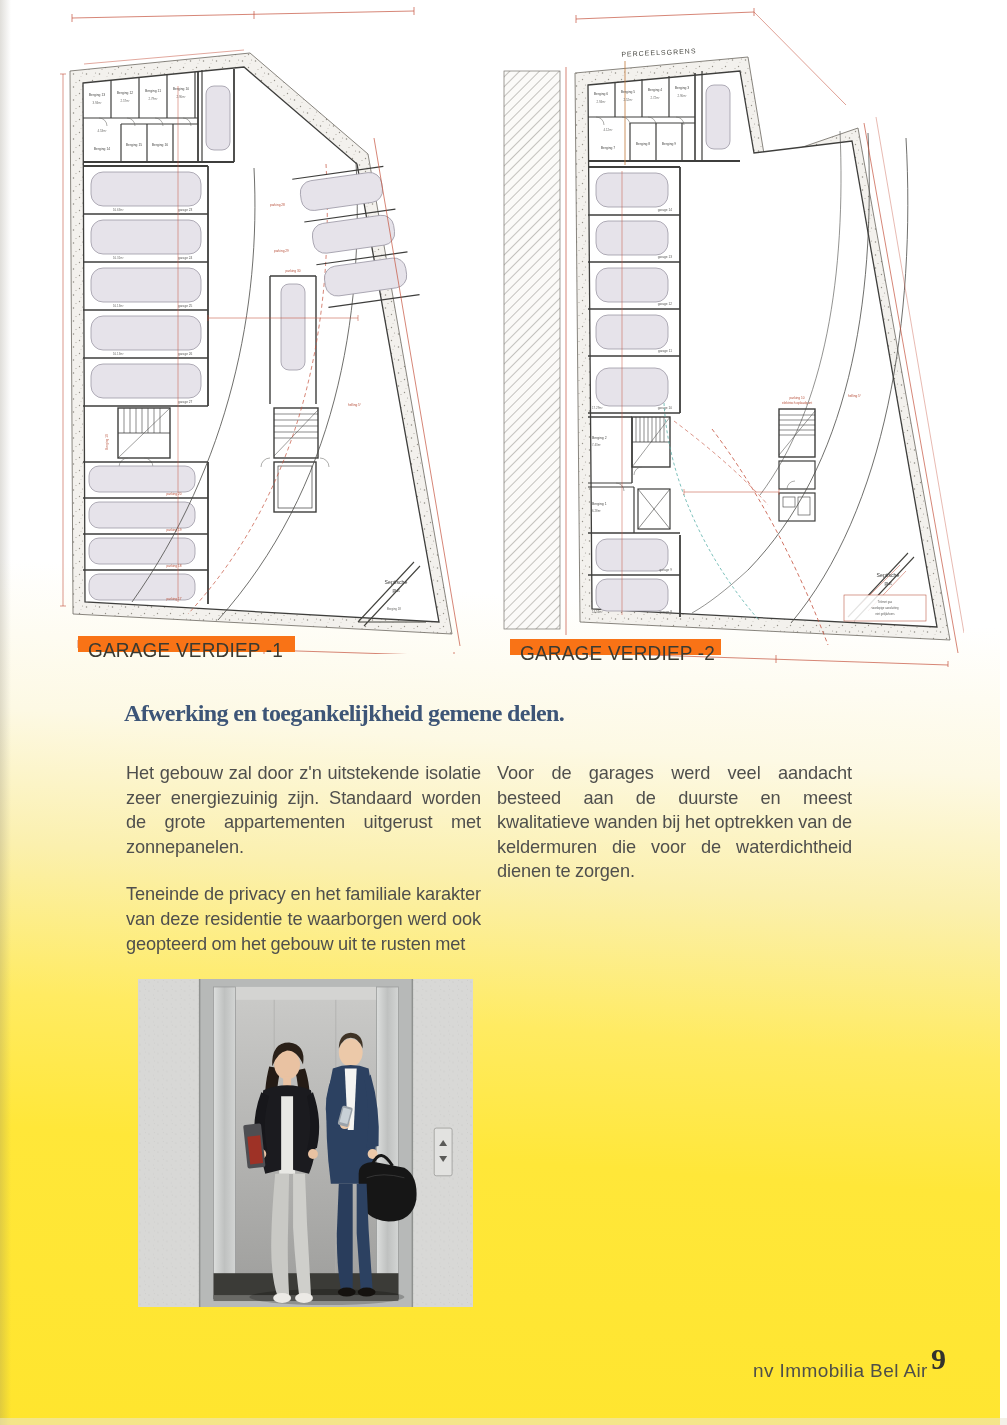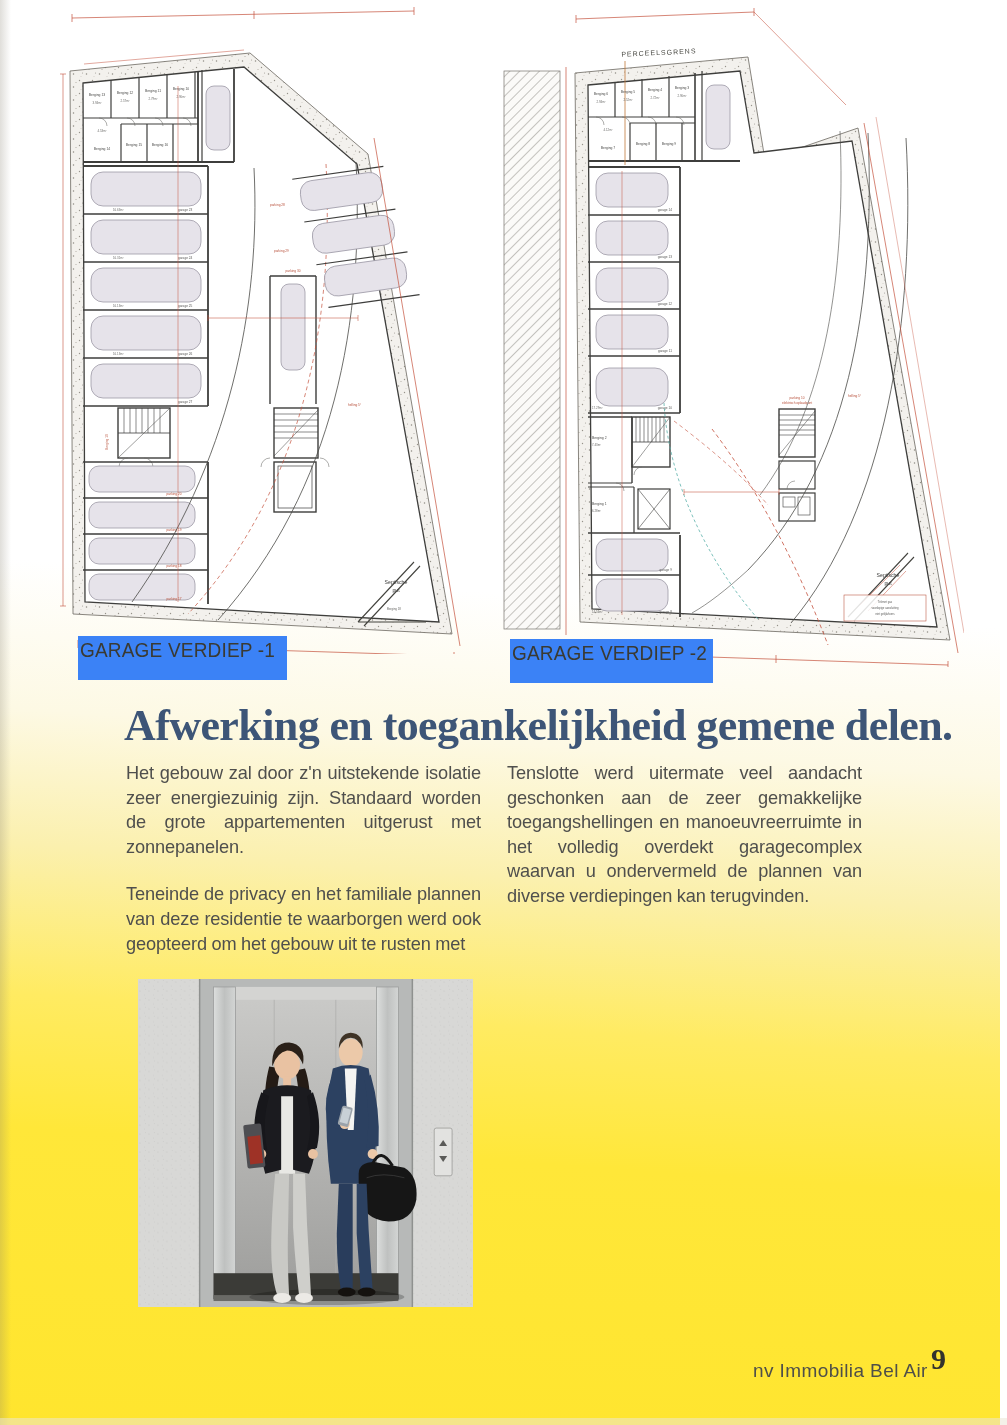--- a/index.html
+++ b/index.html
@@ -17,32 +17,32 @@
   .scan-edge-left{position:absolute;left:0;top:0;bottom:0;width:11px;
     background:linear-gradient(90deg,rgba(130,124,108,0.25),rgba(130,124,108,0));pointer-events:none;}
   .scan-edge-right{position:absolute;right:0;top:0;bottom:0;width:7px;background:#ffffff;pointer-events:none;}
   .scan-edge-bottom{position:absolute;left:0;right:0;bottom:0;height:7px;background:rgba(235,230,214,0.55);pointer-events:none;}
 
   .plan{position:absolute;margin:0;}
   .plan1{left:58px;top:6px;width:408px;height:648px;}
   .plan2{left:496px;top:5px;width:468px;height:662px;}
   .plan svg{display:block;width:100%;height:100%;}
 
-  .plan-caption{position:absolute;background:#3b82f6;color:#3a3a32;
-    font-size:20px;line-height:28px;height:44px;padding-left:2px;
+  .plan-caption{position:absolute;background:#f97316;color:#3a3a32;
+    font-size:20px;line-height:28px;height:16px;padding-left:10px;
     letter-spacing:0.2px;transform-origin:left center;}
   .plan-caption span{display:inline-block;transform:scaleX(0.95);transform-origin:left center;white-space:nowrap;}
   .caption1{left:78px;top:636px;width:207px;}
   .caption2{left:510px;top:639px;width:201px;}
 
   h1.page-title{position:absolute;left:124px;top:700px;margin:0;white-space:nowrap;
-    font-family:"Liberation Serif",serif;font-weight:bold;font-size:44px;
+    font-family:"Liberation Serif",serif;font-weight:bold;font-size:24px;
     color:#3d5577;letter-spacing:-0.6px;}
 
-  .columns{position:absolute;left:126px;top:761px;width:740px;display:flex;gap:26px;}
+  .columns{position:absolute;left:126px;top:761px;width:740px;display:flex;gap:16px;}
   .col{width:355px;color:#4f4f4d;font-size:18.2px;line-height:24.6px;
     text-align:justify;letter-spacing:-0.1px;word-spacing:-0.5px;}
   .col p{margin:0 0 23px 0;}
 
   .photo{width:337px;height:328px;margin:20px 0 0 11px;}
   .photo svg{display:block;width:100%;height:100%;}
 
   .footer-publisher{position:absolute;left:753px;top:1360px;font-size:19px;
     color:#4f4f49;letter-spacing:0.4px;}
   .footer-page{position:absolute;left:931px;top:1342px;font-family:"Liberation Serif",serif;
@@ -346,21 +346,21 @@
   </figure>
 
   <div class="plan-caption caption1"><span>GARAGE VERDIEP -1</span></div>
   <div class="plan-caption caption2"><span>GARAGE VERDIEP -2</span></div>
 
   <h1 class="page-title">Afwerking en toegankelijkheid gemene delen.</h1>
 
   <div class="columns">
     <div class="col">
       <p>Het gebouw zal door z'n uitstekende isolatie zeer energiezuinig zijn. Standaard worden de grote appartementen uitgerust met zonnepanelen.</p>
-      <p>Teneinde de privacy en het familiale plannen van deze residentie te waarborgen werd ook geopteerd om het gebouw uit te rusten met</p>
+      <p>Teneinde de privacy en het familiale karakter van deze residentie te waarborgen werd ook geopteerd om het gebouw uit te rusten met</p>
 
       <div class="photo">
         <svg viewBox="0 0 337 330">
           <defs>
             <linearGradient id="steel" x1="0" y1="0" x2="1" y2="0">
               <stop offset="0" stop-color="#dcdedd"></stop>
                 <stop offset="0.5" stop-color="#bfc1c0"></stop>
                 <stop offset="1" stop-color="#d3d5d4"></stop>
             </linearGradient>
             <linearGradient id="cab" x1="0" y1="0" x2="0" y2="1">
@@ -439,21 +439,21 @@
               <path d="M220,206 L220,256 L224,312 L236,312 Q234,284 232,252 L230,206 Z" fill="#2c4161"></path>
               <ellipse cx="210" cy="315" rx="9" ry="4.5" fill="#15120f"></ellipse>
               <ellipse cx="230" cy="315" rx="9" ry="4.5" fill="#15120f"></ellipse>
             </g>
           </g>
         </svg>
       </div>
     </div>
 
     <div class="col">
-      <p>Tenslotte werd uitermate veel aandacht geschonken aan de zeer gemakkelijke toegangshellingen en manoeuvreerruimte in het volledig overdekt garagecomplex waarvan u ondervermeld de plannen van diverse verdiepingen kan terugvinden.</p>
+      <p>Voor de garages werd veel aandacht besteed aan de duurste en meest kwalitatieve wanden bij het optrekken van de keldermuren die voor de waterdichtheid dienen te zorgen.</p>
     </div>
   </div>
 
   <span class="footer-publisher">nv Immobilia Bel Air</span>
   <span class="footer-page">9</span>
 
   <div class="scan-edge-left"></div>
   <div class="scan-edge-right"></div>
   <div class="scan-edge-bottom"></div>
 </div>

